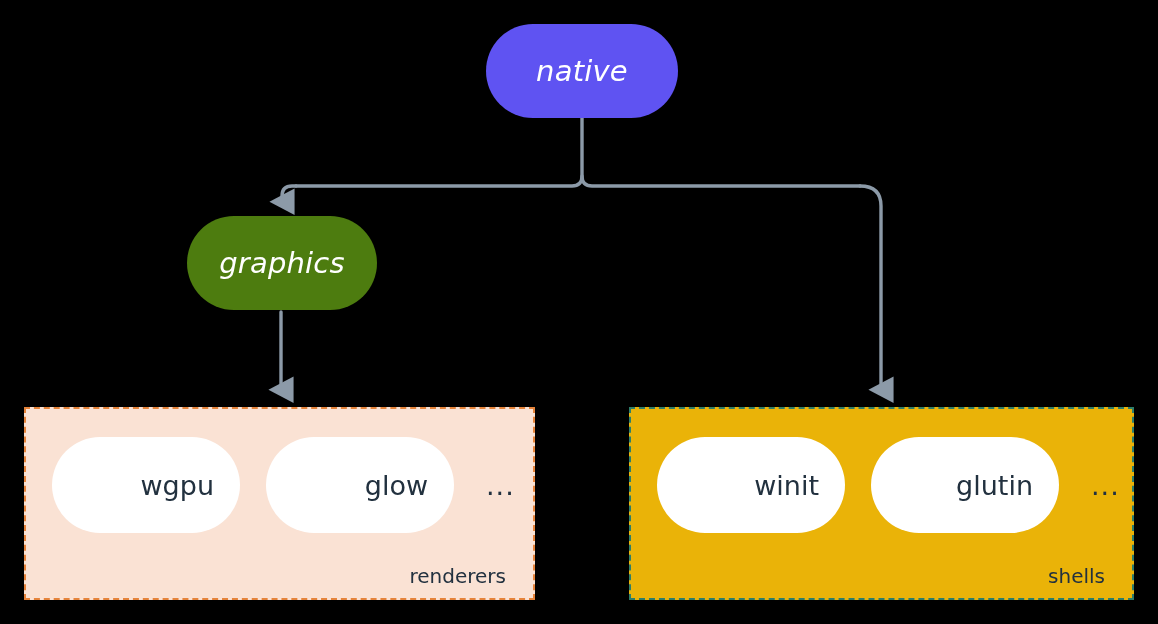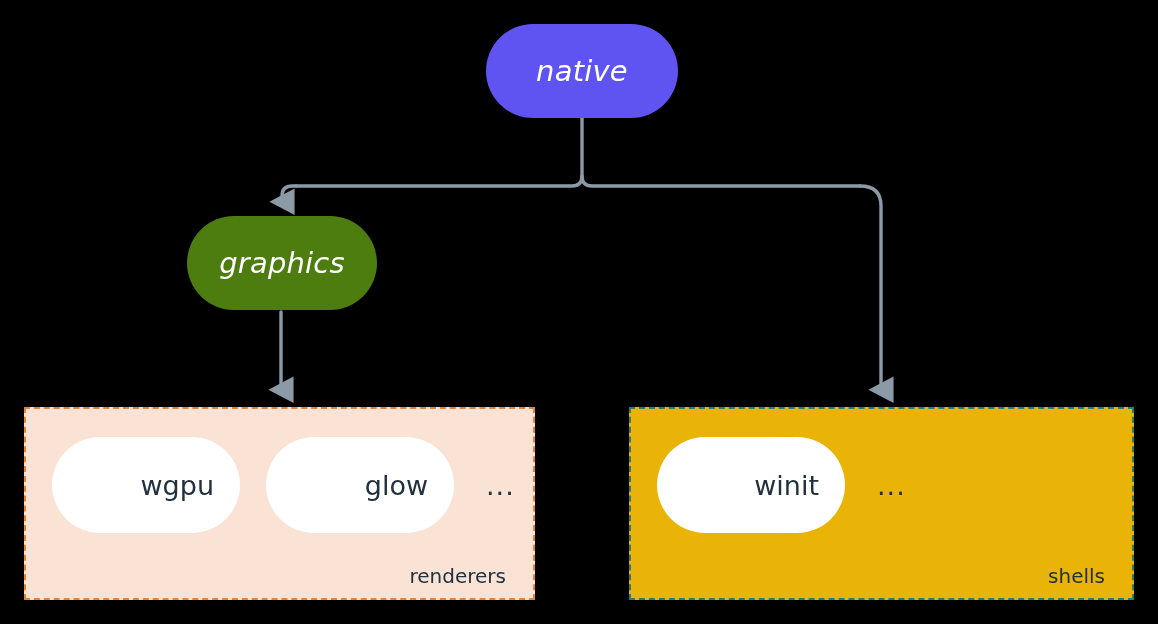--- a/index.html
+++ b/index.html
@@ -181,18 +181,21 @@
       <span class="ellipsis">...</span>
     </div>
     <span class="group-caption">renderers</span>
   </div>
 
   <div class="group" id="group-shells">
     <div class="group-items">
       <div class="chip">
         <span class="chip-label">winit</span>
       </div>
+      <div class="chip">
+        <span class="chip-label">glutin</span>
+      </div>
       <span class="ellipsis">...</span>
     </div>
     <span class="group-caption">shells</span>
   </div>
 
 </div>
 
 </body></html>

